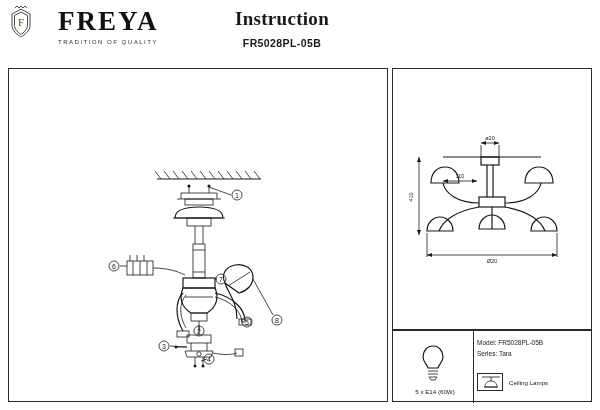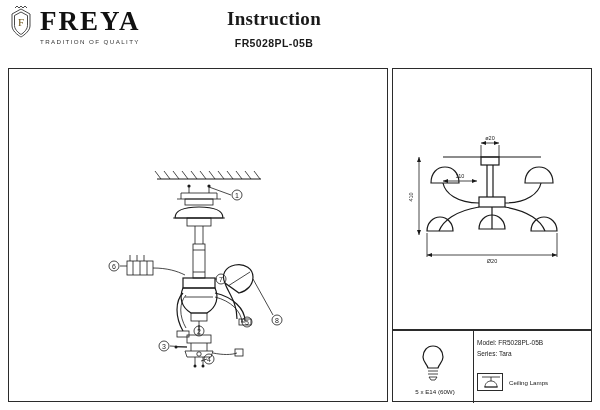--- a/index.html
+++ b/index.html
@@ -33,39 +33,40 @@
     display: flex;
     align-items: flex-start;
   }
   .logo-mark {
     width: 26px; height: 34px;
     margin-right: 6px;
     position: relative;
   }
   .logo-text-wrap {
     padding-top: 2px;
+    margin-left: 18px;
   }
   .brand {
     font-family: "Liberation Serif", serif;
     font-size: 27px;
     letter-spacing: 2px;
     font-weight: bold;
     line-height: 1;
     color: #111;
   }
   .brand-sub {
     font-family: "Liberation Sans", sans-serif;
     font-size: 6.2px;
     letter-spacing: 1.4px;
     color: #333;
     margin-top: 3px;
   }
   .title-block {
     position: absolute;
-    left: 8px; top: 8px;
+    left: 16px; top: 8px;
     width: 532px;
     text-align: center;
   }
   .doc-title {
     font-family: "Liberation Serif", serif;
     font-size: 19px;
     font-weight: bold;
     letter-spacing: .3px;
   }
   .doc-code {

